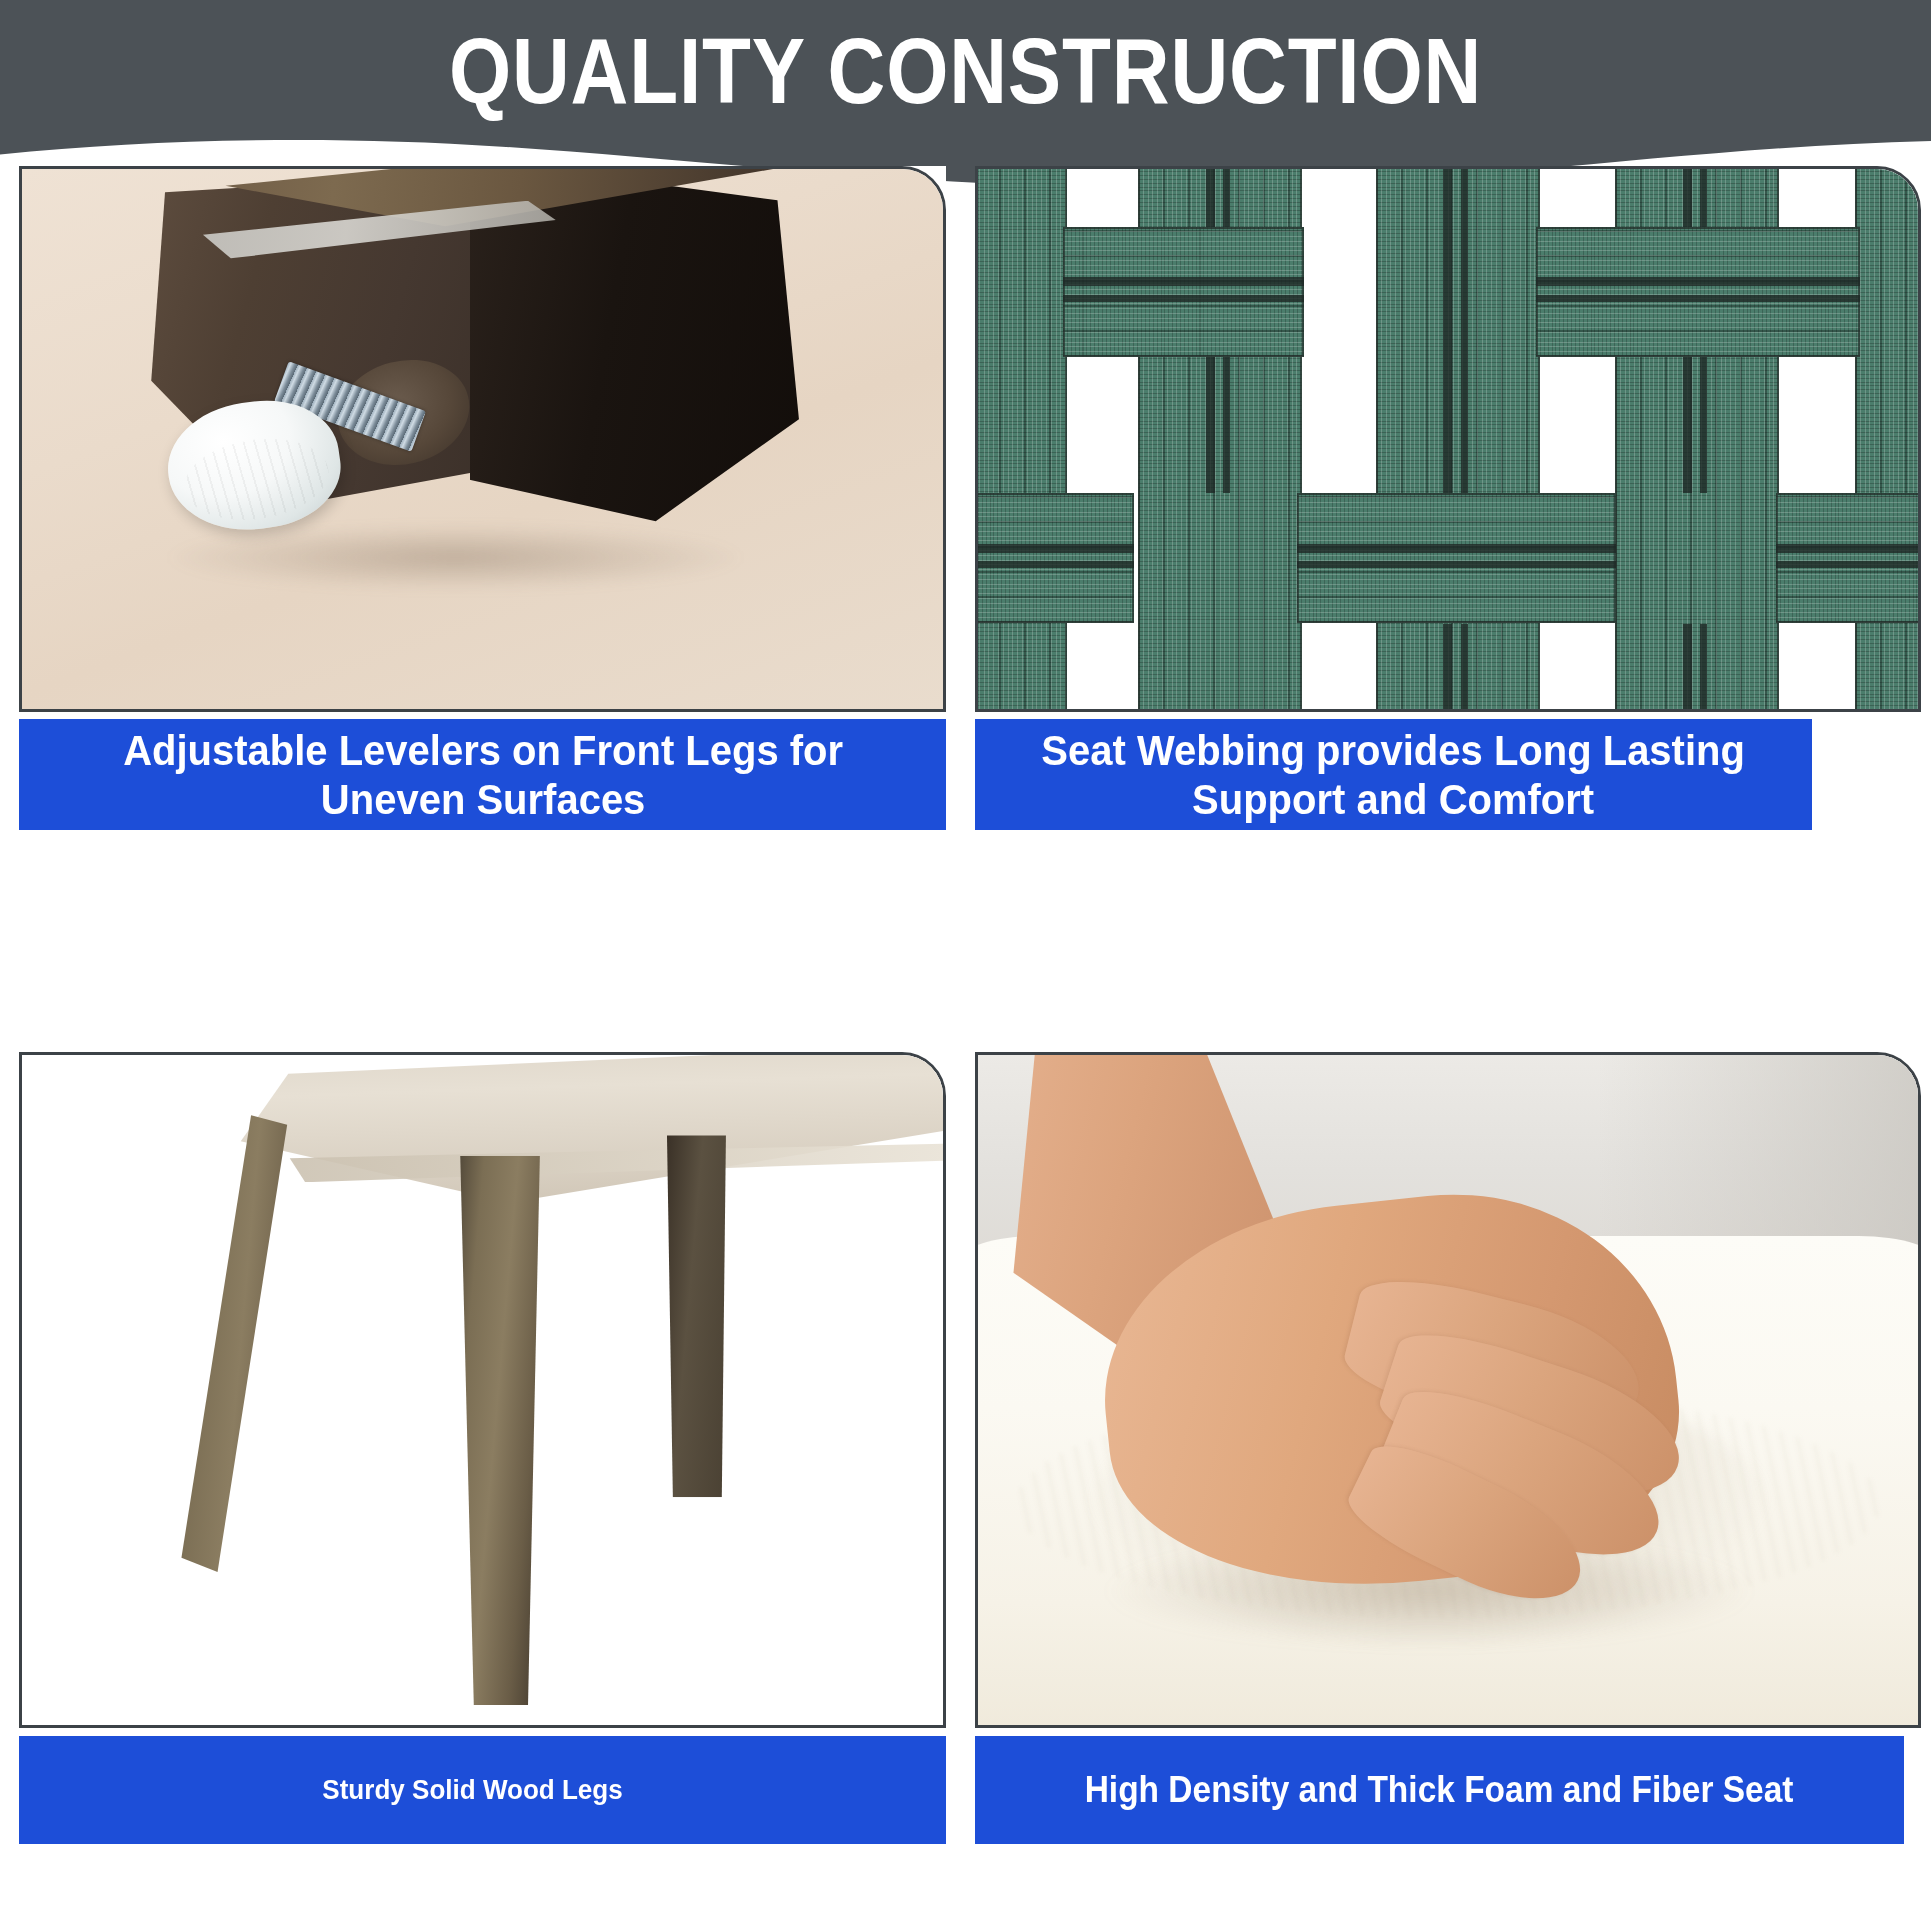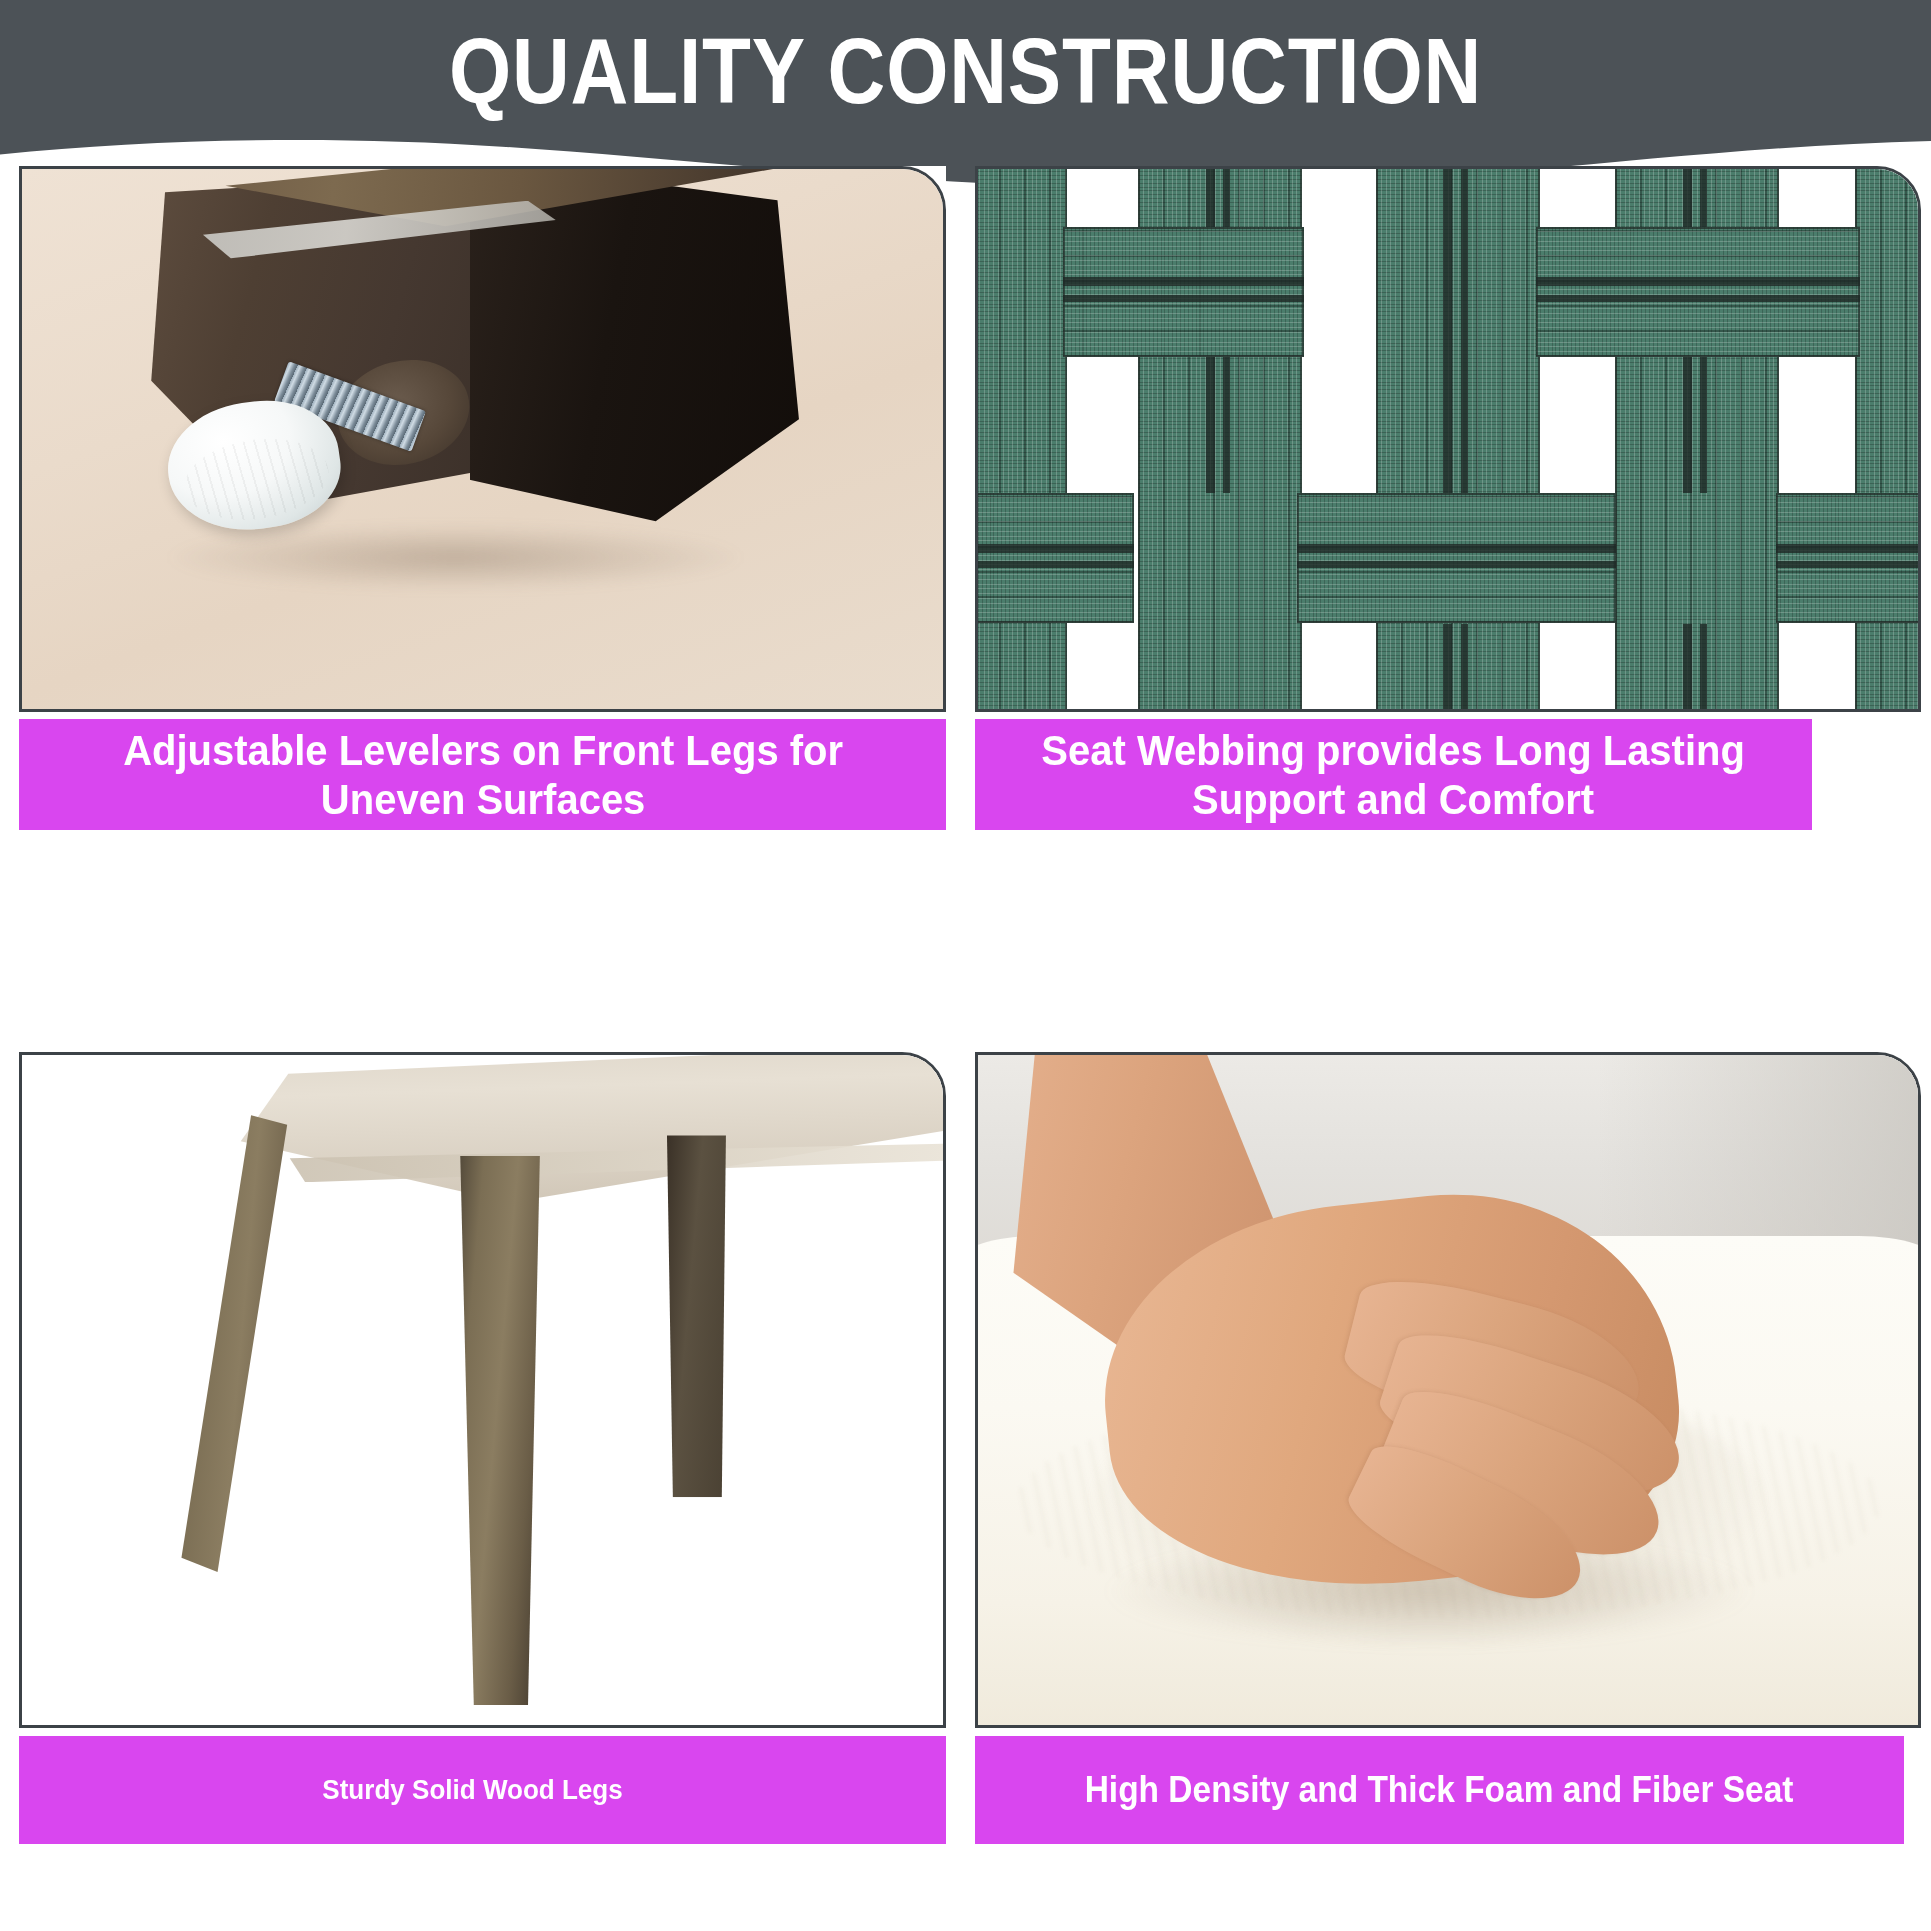--- a/index.html
+++ b/index.html
@@ -38,21 +38,21 @@
   }
   .photo{
     position:absolute;left:0;top:0;
     overflow:hidden;
     border:3.9px solid #3c4247;
     box-sizing:border-box;
     background:#ffffff;
   }
   .caption{
     position:absolute;
-    background:#d946ef;
+    background:#1d4ed8;
     color:#ffffff;
     display:flex;
     align-items:center;
     justify-content:center;
     text-align:center;
     font-weight:bold;
     line-height:1.12;
     box-sizing:border-box;
     padding:5.8px 17.4px;
     letter-spacing:0px;

